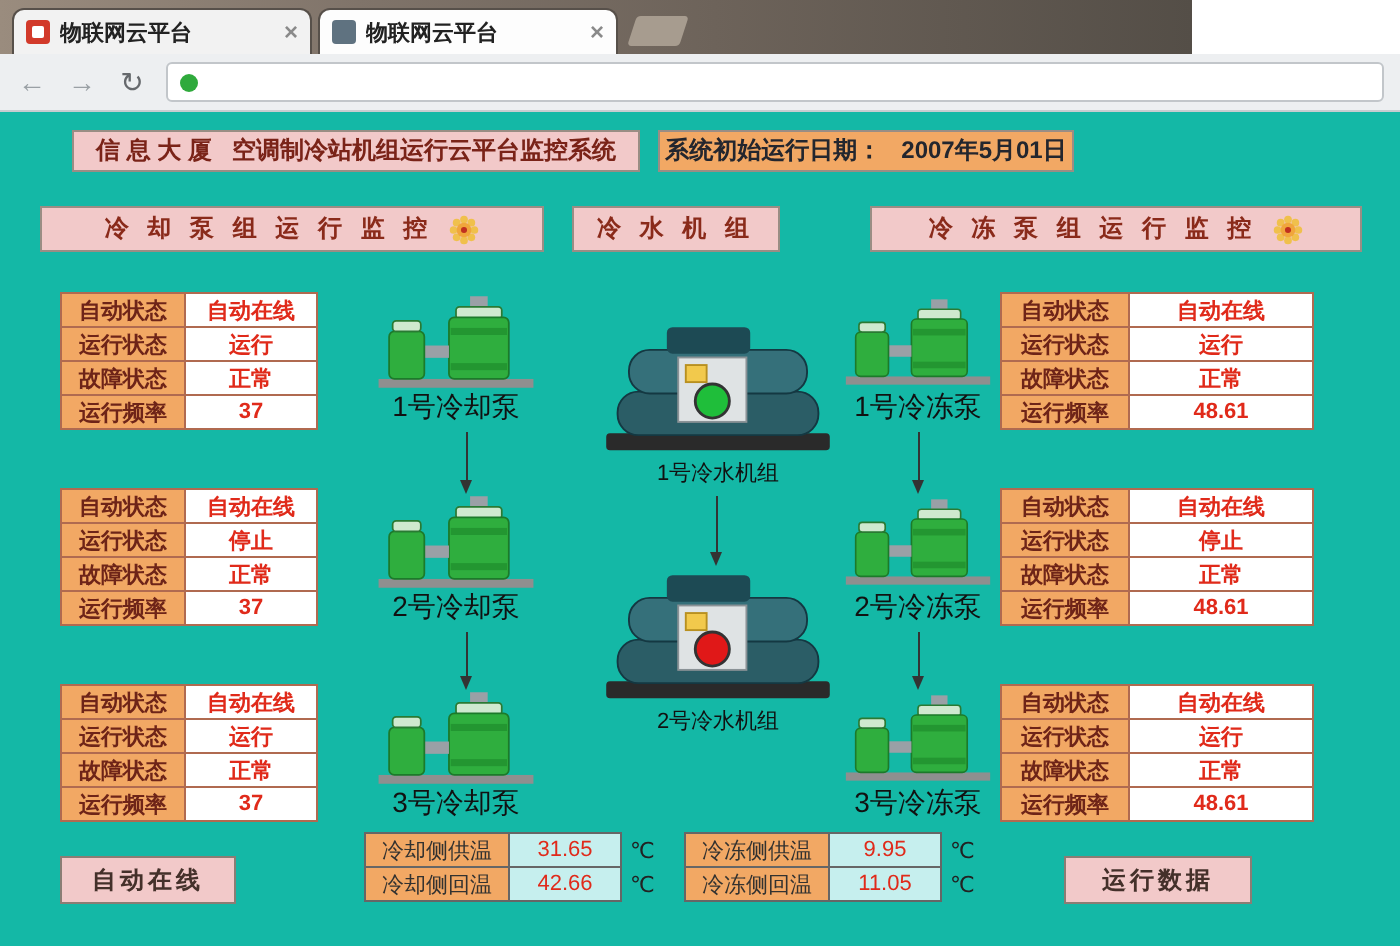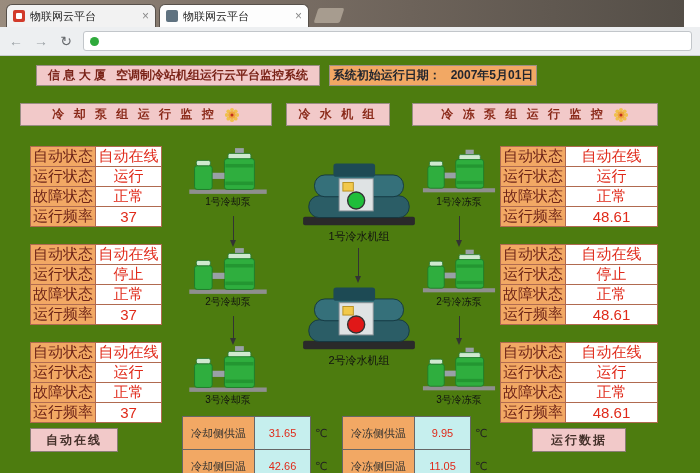--- a/index.html
+++ b/index.html
@@ -1,73 +1,73 @@
 <!DOCTYPE html>
 <html><head>
 <meta charset="utf-8">
 <style>
   * { margin:0; padding:0; box-sizing:border-box; }
   html,body { width:700px; height:473px; }
   body { font-family:"Liberation Sans","DejaVu Sans",sans-serif; background:#fff; }
   .screen { position:relative; width:700px; height:473px; overflow:hidden; background:#fff; }
 
   
-  .tabstrip { position:absolute; top:0; left:0; width:684px; height:27px;
+  .tabstrip { position:absolute; top:0; left:0; width:596px; height:27px;
     background:linear-gradient(90deg,#9a8c7e 0%,#80746a 30%,#6d635a 60%,#544e47 100%);
-    display:flex; align-items:flex-end; padding-left:6px; }
+    display:flex; align-items:flex-end; padding-left:6px;font-weight:bold; }
   .tab { position:relative; display:flex; align-items:center; gap:5px; width:150px; height:23px;
     background:#f2f2f2; border:1px solid #57504a; border-bottom:none; border-radius:6px 6px 0 0;
     padding:0 6px; font-size:11px; color:#222; margin-right:3px; }
   .tab.active { background:#fdfdfd; }
   .favicon { width:12px; height:12px; border-radius:2px; flex:0 0 auto; position:relative; }
   .favicon.red { background:#d23a2a; }
   .favicon.red::after { content:""; position:absolute; inset:3px; background:#fff; border-radius:1px; }
   .favicon.gray { background:#5f7280; }
   .tab-title { flex:1; overflow:hidden; white-space:nowrap; }
   .tab-close { color:#8a8a8a; font-size:12px; line-height:1; }
   .newtab { width:26px; height:15px; background:#a79c8f; margin:0 0 4px 4px; border-radius:2px; transform:skewX(-18deg); }
   .toolbar { position:absolute; top:27px; left:0; width:700px; height:29px; background:#edeff1;
     border-bottom:1px solid #c8ccd0; display:flex; align-items:center; padding:0 8px; gap:9px; }
   .nav-icon { font-size:14px; color:#66696d; width:16px; text-align:center; }
   .nav-icon.dim { color:#9aa0a5; }
   .addressbar { flex:1; height:20px; background:#fff; border:1px solid #c2c6ca; border-radius:3px;
     display:flex; align-items:center; padding:0 6px; }
   .site-dot { width:9px; height:9px; border-radius:50%; background:#2faa3c; }
 
   
-  .page { position:absolute; top:56px; left:0; width:700px; height:417px; background:#4d7c0f; }
+  .page { position:absolute; top:56px; left:0; width:700px; height:417px; background:#14b8a6; }
 
   .hdr-box { position:absolute; height:21px; display:flex; align-items:center; justify-content:center;
     gap:10px; font-size:12px; font-weight:bold; border:1px solid #9a8d84; white-space:nowrap; }
   .pink-bg { background:#f2c9c9; color:#7a2318; }
   .orange-bg { background:#f2a864; color:#23262e; }
 
   .sec-box { position:absolute; height:23px; background:#f2c9c9; border:1px solid #9a8d84;
     color:#8a2a1a; font-weight:bold; font-size:12px; letter-spacing:3px;
     display:flex; align-items:center; justify-content:center; white-space:nowrap; }
   .gear { width:16px; height:16px; margin-left:7px; flex:0 0 auto; }
 
-  .status-table { position:absolute; border-collapse:collapse; font-size:15px; }
+  .status-table { position:absolute; border-collapse:collapse; font-size:11px;font-weight:bold; }
   .status-table td { border:1px solid #b06a50; height:17px; text-align:center; padding:0 2px; white-space:nowrap; }
   .status-table td.lbl { background:#f2a864; color:#6e2418; width:62px; }
   .status-table td.val { background:#fff; color:#e02a1a; width:66px; }
   .status-table.rt td.lbl { width:64px; }
   .status-table.rt td.val { width:92px; }
 
-  .pump-block { position:absolute; width:116px; text-align:center; font-size:10px; color:#111; }
+  .pump-block { position:absolute; width:116px; text-align:center; font-size:14px; color:#111; }
   .pump-block svg { display:block; margin:0 auto 1px auto; }
   .chiller-block { position:absolute; width:130px; text-align:center; font-size:11px; color:#111; }
   .chiller-block svg { display:block; margin:0 auto 1px auto; }
 
   .flow-arrow { position:absolute; width:1px; background:#333; }
   .flow-arrow::after { content:""; position:absolute; left:-3px; bottom:-6px;
     border:3px solid transparent; border-top:7px solid #333; }
 
   .temp-table { position:absolute; border-collapse:collapse; font-size:11px; }
-  .temp-table td { height:33px; text-align:center; white-space:nowrap; }
+  .temp-table td { height:17px; text-align:center; white-space:nowrap; }
   .temp-table td.lbl { border:1px solid #666; background:#f2a864; color:#333230; width:72px; }
   .temp-table td.val { border:1px solid #666; background:#c6efee; color:#e02a1a; width:56px; }
   .temp-table td.unit { border:none; background:transparent; color:#222; width:24px; text-align:left; padding-left:4px; }
 
   .action-btn { position:absolute; background:#f2c9c9; border:1px solid #8a7d74; font-size:12px;
     font-weight:bold; color:#44302a; letter-spacing:2px; display:flex; align-items:center; justify-content:center; }
 </style>
 </head>
 <body>
 
@@ -120,21 +120,21 @@
           <circle cx="5.4" cy="14.6" r="2.4"></circle>
             <circle cx="14.6" cy="14.6" r="2.4"></circle>
         </g>
         <circle cx="10" cy="10" r="4.6" fill="#f0a63c"></circle>
         <circle cx="10" cy="10" r="1.9" fill="#c03020"></circle>
       </svg>
     </div>
     <div class="sec-box" style="left:286px; top:47px; width:104px;">
       <span>冷 水 机 组</span>
     </div>
-    <div class="sec-box" style="left:412px; top:47px; width:246px;">
+    <div class="sec-box" style="left:435px; top:47px; width:246px;">
       <span>冷 冻 泵 组 运 行 监 控</span>
       <svg class="gear" viewBox="0 0 20 20">
         <g fill="#f0c04c">
           <circle cx="10" cy="3.5" r="2.4"></circle>
             <circle cx="10" cy="16.5" r="2.4"></circle>
           <circle cx="3.5" cy="10" r="2.4"></circle>
             <circle cx="16.5" cy="10" r="2.4"></circle>
           <circle cx="5.4" cy="5.4" r="2.4"></circle>
             <circle cx="14.6" cy="5.4" r="2.4"></circle>
           <circle cx="5.4" cy="14.6" r="2.4"></circle>

